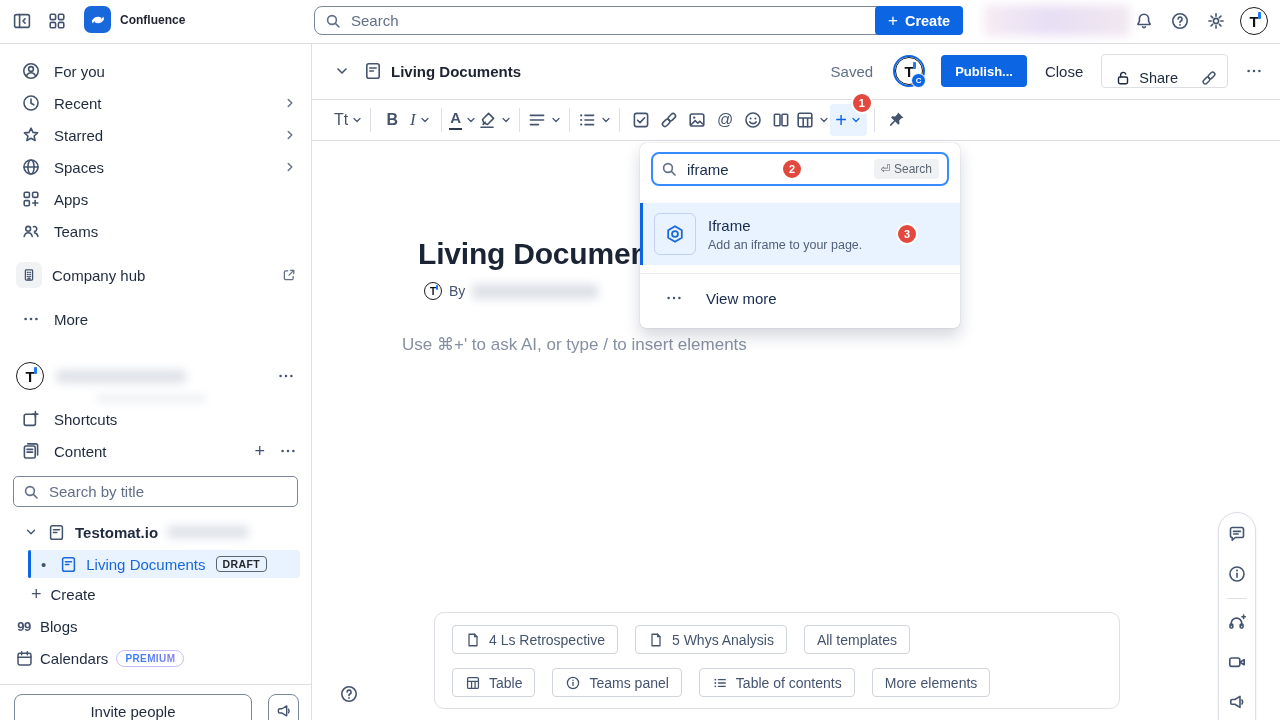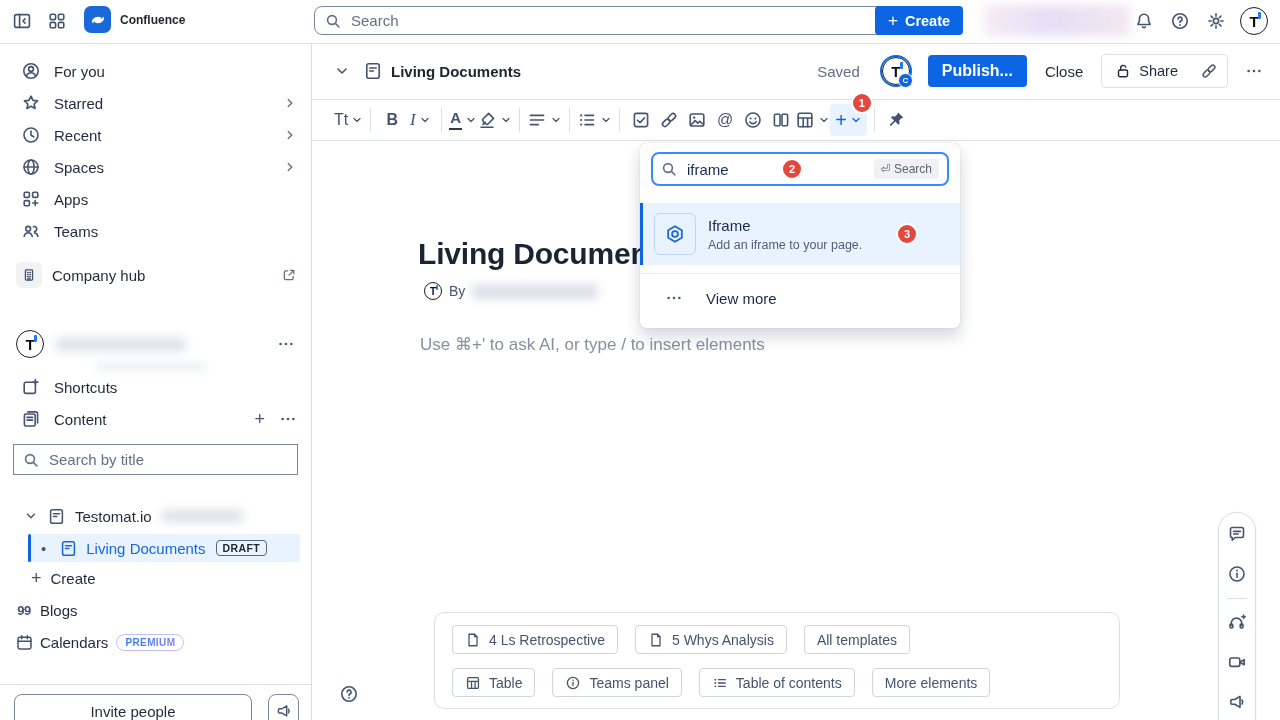--- a/index.html
+++ b/index.html
@@ -42,25 +42,25 @@
   .srow{display:flex;align-items:center;height:32px;padding:0 14px 0 20px;font-size:15px;color:#1F2A3D;}
   .srow .ic{width:22px;margin-right:12px;color:#44546F;display:flex;justify-content:center;flex:none;}
   .srow .chev{margin-left:auto;color:#626F86;display:flex;}
   .gap12{height:12px;}
   .hub-ic{width:26px;height:26px;background:#F1F2F4;border-radius:6px;display:flex;align-items:center;justify-content:center;
           margin-left:-4px;margin-right:10px;color:#44546F;flex:none;}
   .space-head{display:flex;align-items:center;height:32px;padding:0 16px;margin-top:25px;}
   .space-blur{width:130px;height:13px;background:#dde1e7;margin-left:12px;}
   .space-dots{margin-left:auto;color:#44546F;}
   .blur-strip{margin:3px 0 1px 96px;width:110px;height:7px;background:#eceef2;filter:blur(4px);border-radius:3px;}
-  .side-search{margin:9px 13px 0 13px;height:29px;border:1px solid #7A8699;border-radius:0;display:flex;align-items:center;
+  .side-search{margin:9px 13px 0 13px;height:29px;border:1px solid #7A8699;border-radius:5px;display:flex;align-items:center;
                gap:8px;padding:0 9px;color:#626F86;}
   .side-search input{flex:1;border:none;outline:none;font-size:15px;color:#172B4D;background:transparent;min-width:0;}
   .side-search input::placeholder{color:#626F86;}
-  .tree-root{display:flex;align-items:center;height:32px;margin-top:25px;padding-left:24px;font-size:15px;font-weight:400;color:#1F2A3D;gap:9px;}
+  .tree-root{display:flex;align-items:center;height:32px;margin-top:9px;padding-left:24px;font-size:15px;font-weight:700;color:#1F2A3D;gap:9px;}
   .tree-root .ric{color:#44546F;display:flex;}
   .tree-blur{width:82px;height:12px;background:#dde1e7;}
   .tree-sel{position:relative;margin:2px 11px 0 28px;height:28px;background:#E9F2FF;border-radius:3px;
             display:flex;align-items:center;padding-left:13px;}
   .sel-bar{position:absolute;left:0;top:0;bottom:0;width:3px;background:#0C66E4;border-radius:2px;}
   .bullet{color:#44546F;font-size:15px;margin-right:13px;}
   .tree-sel .doc-blue{color:#1868DB;display:flex;margin-right:8px;}
   .tree-sel-label{font-size:15px;color:#1868DB;}
   .draft-badge{margin-left:10px;border:1.8px solid #596773;border-radius:4px;padding:1px 6px;font-size:10.5px;
                font-weight:700;color:#22272B;letter-spacing:.4px;}
@@ -80,23 +80,23 @@
   .main{position:absolute;left:312px;top:43px;right:0;bottom:0;background:#fff;}
   .content-header{position:absolute;left:0;right:0;top:0;height:56px;display:flex;align-items:center;padding:0 14px 0 22px;box-sizing:border-box;}
   .ch-chev{color:#44546F;display:flex;margin-right:13px;}
   .ch-doc{color:#44546F;display:flex;margin-right:8px;}
   .ch-title{font-size:15px;font-weight:700;color:#1E2430;}
   .ch-right{margin-left:auto;display:flex;align-items:center;}
   .saved{font-size:15px;color:#626F86;}
   .presence{position:relative;margin-left:22px;border-radius:50%;box-shadow:0 0 0 2px #0C66E4;}
   .presence .pbadge{position:absolute;right:-3px;bottom:-3px;width:13px;height:13px;border-radius:50%;background:#0C66E4;
                     color:#fff;font-size:8px;font-weight:700;display:flex;align-items:center;justify-content:center;border:1.5px solid #fff;box-sizing:content-box;}
-  .publish-btn{margin-left:18px;height:32px;padding:0 14px;background:#0C66E4;color:#fff;border-radius:4px;font-size:16px;font-weight:600;}
+  .publish-btn{margin-left:18px;height:32px;padding:0 14px;background:#0C66E4;color:#fff;border-radius:4px;font-size:13px;font-weight:600;}
   .close-btn{margin-left:18px;font-size:15px;font-weight:500;color:#1F2A3D;}
-  .share-group{margin-left:18px;height:32px;border:1px solid #DCDFE4;border-radius:4px;display:flex;align-items:center;overflow:hidden;}
+  .share-group{margin-left:18px;height:32px;border:1px solid #DCDFE4;border-radius:4px;display:flex;align-items:flex-end;overflow:hidden;}
   .share-main{display:flex;align-items:center;gap:7px;padding:0 12px;font-size:14.5px;font-weight:500;color:#1F2A3D;}
   .share-div{width:1px;background:#DCDFE4;}
   .share-link{display:flex;align-items:center;padding:0 9px;color:#44546F;}
   .more-btn{margin-left:14px;color:#44546F;display:flex;width:24px;justify-content:center;}
 
   
   .toolbar{position:absolute;left:0;right:0;top:56px;height:42px;border-top:1px solid #DCDFE4;border-bottom:1px solid #DCDFE4;
            box-sizing:border-box;display:flex;align-items:center;padding-left:22px;color:#44546F;}
   .tbtn{height:32px;min-width:28px;display:flex;align-items:center;justify-content:center;gap:3px;border-radius:3px;color:#44546F;}
   .vdiv{width:1px;height:24px;background:#DCDFE4;margin:0 7px;flex:none;}
@@ -129,21 +129,21 @@
   .badge-3{position:absolute;right:42px;top:50%;transform:translateY(-50%);}
   .popup-div{height:1px;background:#EBECF0;margin-top:8px;}
   .view-more{display:flex;align-items:center;height:44px;padding-left:14px;margin-top:2px;}
   .vm-ic{width:40px;display:flex;justify-content:center;color:#44546F;flex:none;}
   .vm-label{margin-left:12px;font-size:15px;color:#172B4D;}
 
   
   .page-title{position:absolute;left:106px;top:174px;font-size:30px;font-weight:700;color:#1A2434;letter-spacing:-.2px;}
   .byline{position:absolute;left:112px;top:239px;display:flex;align-items:center;gap:7px;font-size:14px;color:#44546F;}
   .byline-blur{width:126px;height:15px;background:#dde1e7;filter:blur(5px);border-radius:3px;}
-  .placeholder{position:absolute;left:108px;top:291px;font-size:17px;color:#8590A2;}
+  .placeholder{position:absolute;left:90px;top:291px;font-size:17px;color:#8590A2;}
 
   
   .templates{position:absolute;left:122px;top:569px;width:686px;height:97px;border:1px solid #DCDFE4;border-radius:10px;
              box-sizing:border-box;padding:12px 17px;display:flex;flex-direction:column;gap:14px;}
   .tpl-row{display:flex;gap:17px;}
   .tpl-btn{height:29px;border:1px solid #D0D4DB;border-radius:4px;padding:0 12px;display:flex;align-items:center;gap:8px;
            font-size:14px;font-weight:500;color:#44546F;background:#fff;}
   .help-fab{position:absolute;left:27px;top:641px;color:#44546F;}
 
   
@@ -230,38 +230,38 @@
               <circle cx="10" cy="10" r="7.2"></circle>
               <circle cx="10" cy="8" r="2.4"></circle>
               <path d="M5.6 14.7c1-1.9 2.5-2.9 4.4-2.9s3.4 1 4.4 2.9"></path>
             </svg>
           </span>
         <span>For you</span>
       </div>
       <div class="srow">
         <span class="ic">
             <svg class="i" width="20" height="20" viewBox="0 0 20 20">
-              <path d="M10 3.2l2 4.2 4.6.5-3.5 3.1 1 4.5-4.1-2.3-4.1 2.3 1-4.5L3.4 7.9l4.6-.5z"></path>
-            </svg>
-          </span>
-        <span>Starred</span>
+              <circle cx="10" cy="10" r="7"></circle>
+              <path d="M10 6v4.2l2.8 1.6"></path>
+            </svg>
+          </span>
+        <span>Recent</span>
         <span class="chev">
             <svg class="i" width="14" height="14" viewBox="0 0 16 16">
               <path d="M6 4l4 4-4 4"></path>
             </svg>
           </span>
       </div>
       <div class="srow">
         <span class="ic">
             <svg class="i" width="20" height="20" viewBox="0 0 20 20">
-              <circle cx="10" cy="10" r="7"></circle>
-              <path d="M10 6v4.2l2.8 1.6"></path>
-            </svg>
-          </span>
-        <span>Recent</span>
+              <path d="M10 3.2l2 4.2 4.6.5-3.5 3.1 1 4.5-4.1-2.3-4.1 2.3 1-4.5L3.4 7.9l4.6-.5z"></path>
+            </svg>
+          </span>
+        <span>Starred</span>
         <span class="chev">
             <svg class="i" width="14" height="14" viewBox="0 0 16 16">
               <path d="M6 4l4 4-4 4"></path>
             </svg>
           </span>
       </div>
       <div class="srow">
         <span class="ic">
             <svg class="i" width="20" height="20" viewBox="0 0 20 20">
               <circle cx="10" cy="10" r="7"></circle>
@@ -309,20 +309,30 @@
         <span>Company hub</span>
         <span class="chev">
             <svg class="i" width="16" height="16" viewBox="0 0 20 20">
               <path d="M8.4 4.8H6A1.8 1.8 0 0 0 4.2 6.6V14A1.8 1.8 0 0 0 6 15.8h7.4a1.8 1.8 0 0 0 1.8-1.8v-2.4"></path>
               <path d="M11.8 4.2H16v4.2"></path>
               <path d="M15.7 4.5L10 10.2"></path>
             </svg>
           </span>
       </div>
       <div class="gap12"></div>
+      <div class="srow">
+        <span class="ic">
+            <svg class="i" width="18" height="18" viewBox="0 0 20 20">
+              <circle class="f" cx="4" cy="10" r="1.5"></circle>
+              <circle class="f" cx="10" cy="10" r="1.5"></circle>
+              <circle class="f" cx="16" cy="10" r="1.5"></circle>
+            </svg>
+          </span>
+        <span>More</span>
+      </div>
     </nav>
 
     <div class="space-head">
       <span class="tlogo tl28">
           <span>T</span>
           <span class="tick"></span>
         </span>
       <span class="space-blur redact"></span>
       <button class="space-dots">
           <svg class="i" width="18" height="18" viewBox="0 0 20 20">

